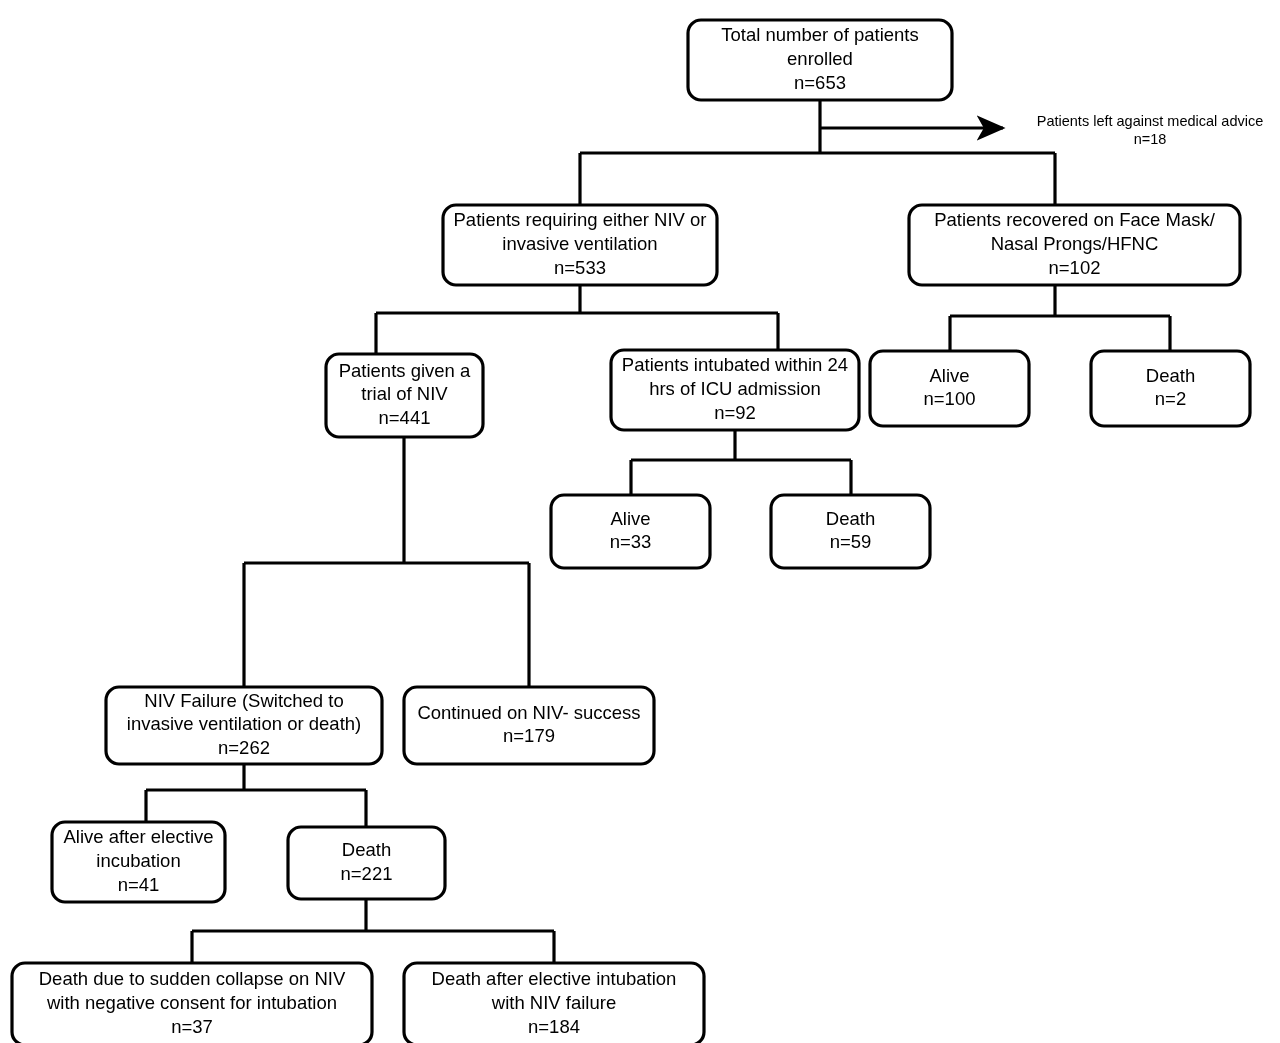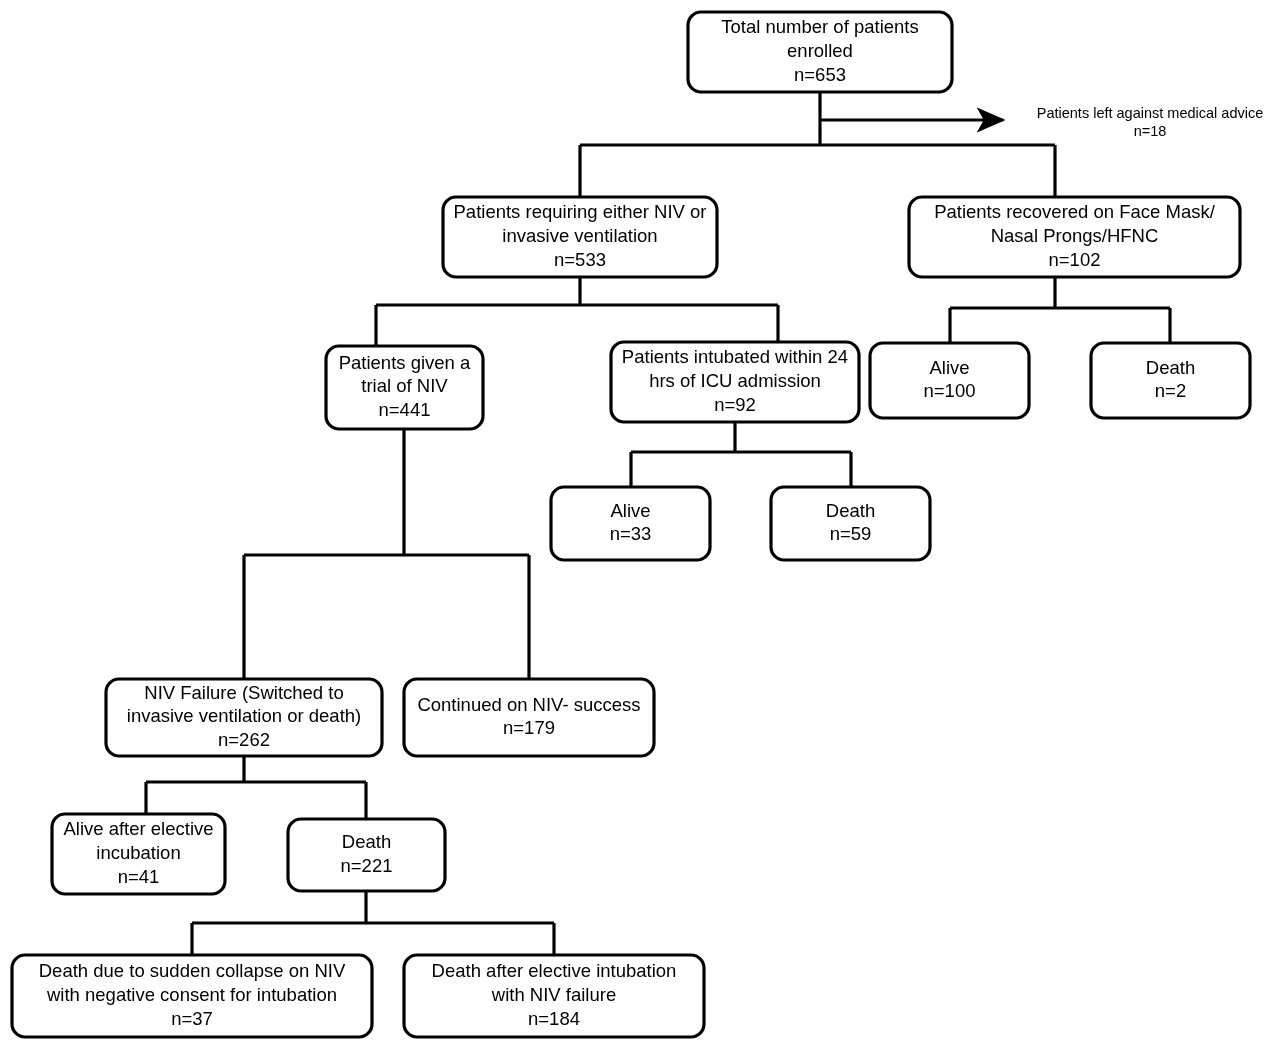--- a/index.html
+++ b/index.html
@@ -12,20 +12,21 @@
     width: 1280px;
     height: 1043px;
     font-family: "Liberation Sans", sans-serif;
     color: #000000;
     overflow: hidden;
   }
   #flow-root {
     position: relative;
     width: 1280px;
     height: 870px;
+    margin-top: 8px;
   }
   svg#flow-svg {
     position: absolute;
     top: 0;
     left: 0;
     width: 1280px;
     height: 1043px;
     display: block;
   }
   .node-box {

